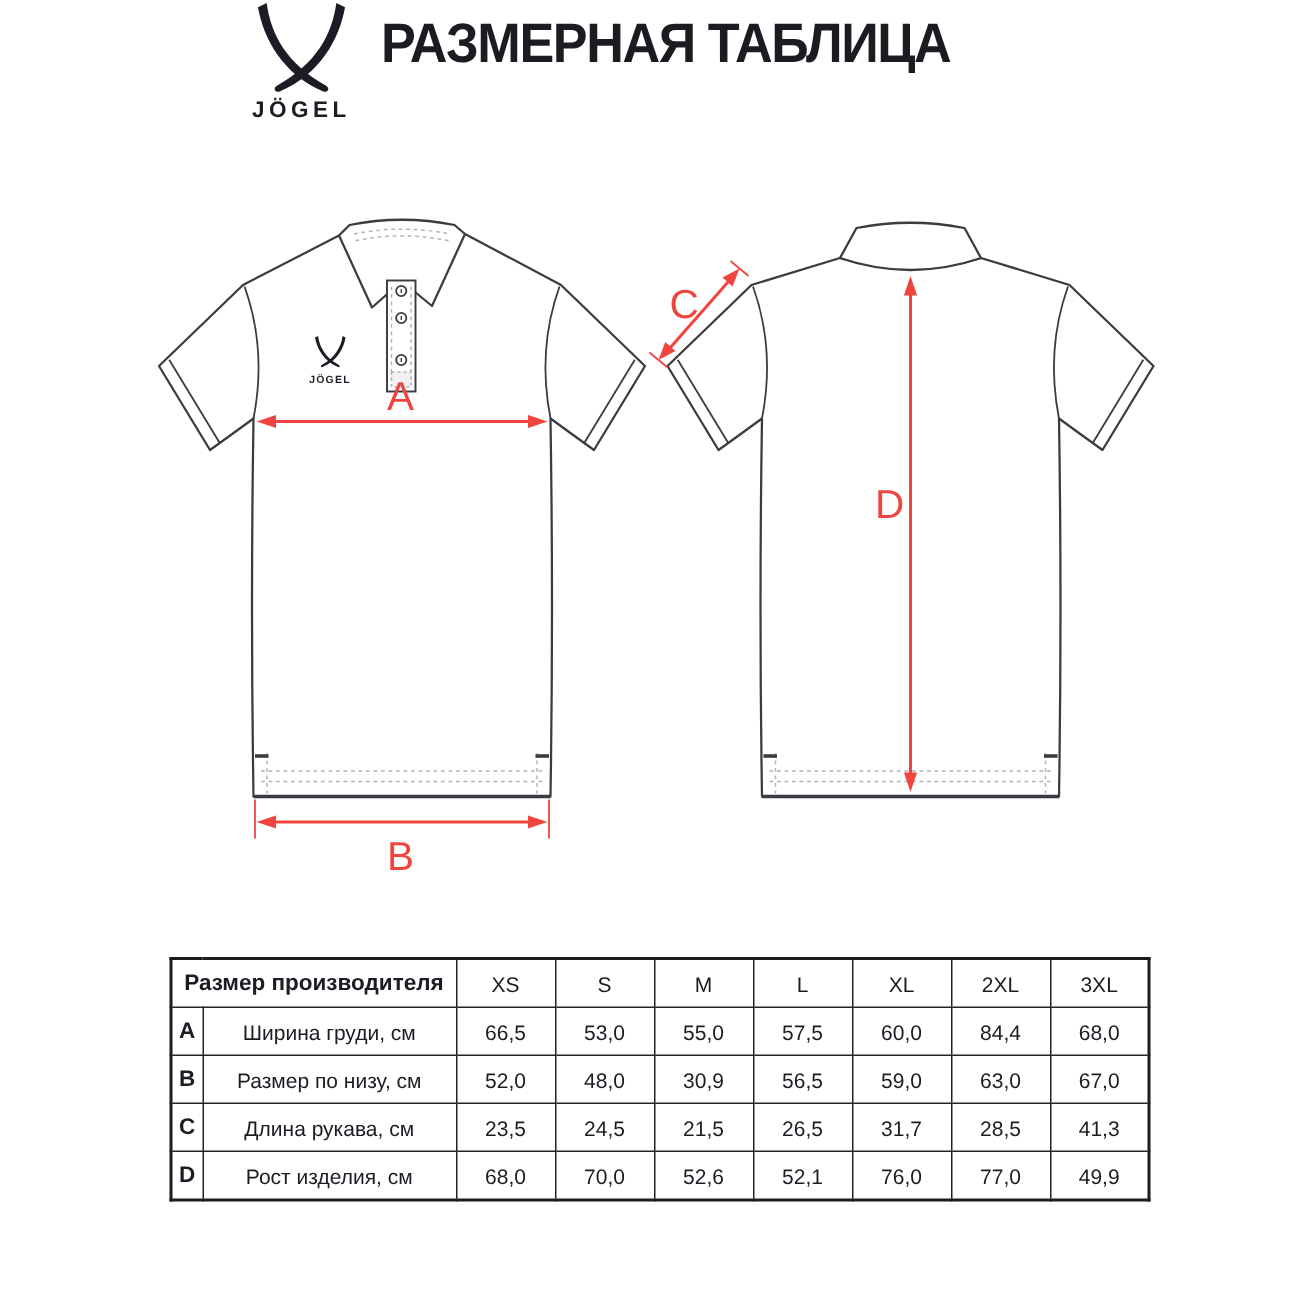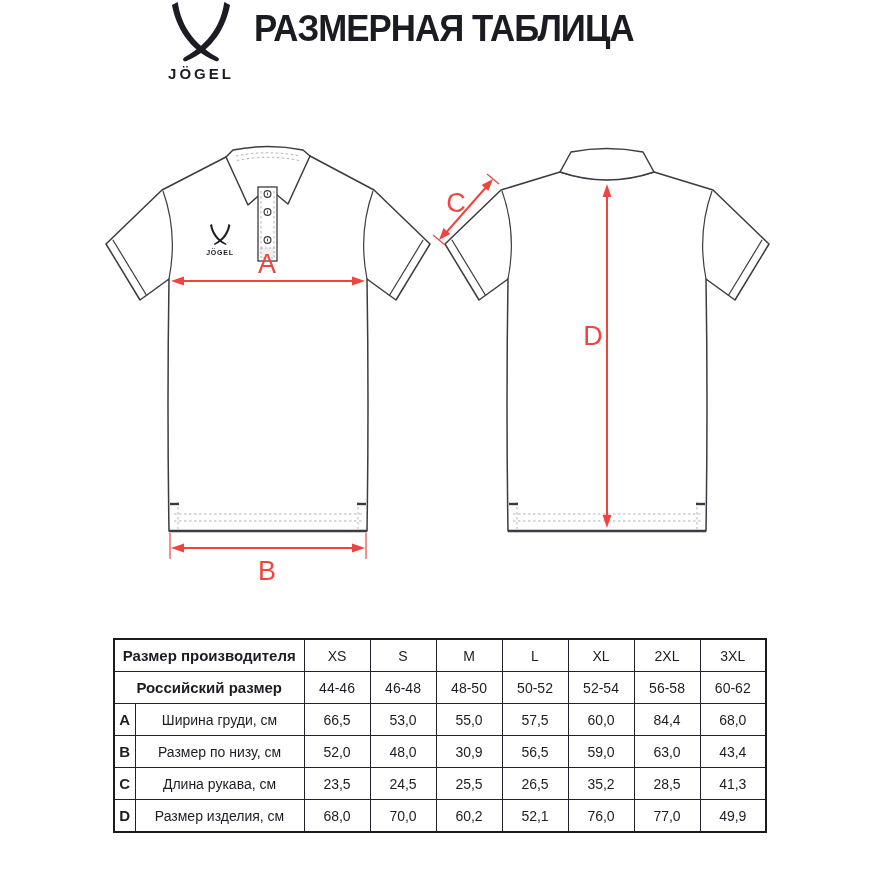--- a/index.html
+++ b/index.html
@@ -171,68 +171,58 @@
       <td colspan="2" class="lbl-b">Размер производителя</td>
       <td>XS</td>
       <td>S</td>
       <td>M</td>
       <td>L</td>
       <td>XL</td>
       <td>2XL</td>
       <td>3XL</td>
     </tr>
     <tr>
-      <td colspan="2" class="lbl-b">Российский размер</td>
-      <td>44-46</td>
-      <td>46-48</td>
-      <td>48-50</td>
-      <td>50-52</td>
-      <td>52-54</td>
-      <td>56-58</td>
-      <td>60-62</td>
-    </tr>
-    <tr>
       <td class="letter">A</td>
       <td class="lbl-l">Ширина груди, см</td>
       <td>66,5</td>
       <td>53,0</td>
       <td>55,0</td>
       <td>57,5</td>
       <td>60,0</td>
       <td>84,4</td>
       <td>68,0</td>
     </tr>
     <tr>
       <td class="letter">B</td>
       <td class="lbl-l">Размер по низу, см</td>
       <td>52,0</td>
       <td>48,0</td>
       <td>30,9</td>
       <td>56,5</td>
       <td>59,0</td>
       <td>63,0</td>
-      <td>43,4</td>
+      <td>67,0</td>
     </tr>
     <tr>
       <td class="letter">C</td>
       <td class="lbl-l">Длина рукава, см</td>
       <td>23,5</td>
       <td>24,5</td>
-      <td>25,5</td>
+      <td>21,5</td>
       <td>26,5</td>
-      <td>35,2</td>
+      <td>31,7</td>
       <td>28,5</td>
       <td>41,3</td>
     </tr>
     <tr>
       <td class="letter">D</td>
-      <td class="lbl-l">Размер изделия, см</td>
+      <td class="lbl-l">Рост изделия, см</td>
       <td>68,0</td>
       <td>70,0</td>
-      <td>60,2</td>
+      <td>52,6</td>
       <td>52,1</td>
       <td>76,0</td>
       <td>77,0</td>
       <td>49,9</td>
     </tr>
   </tbody>
 </table>
 </div>
 
 </body></html>

